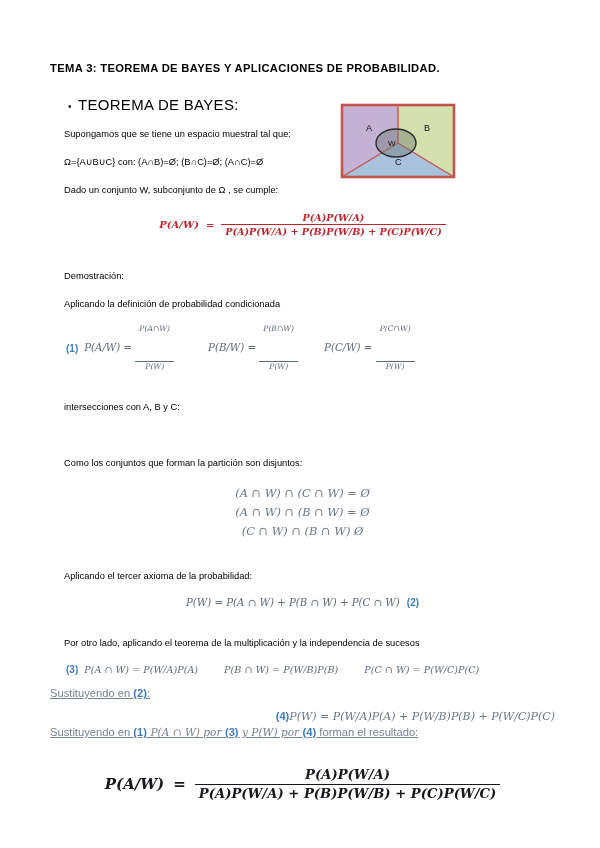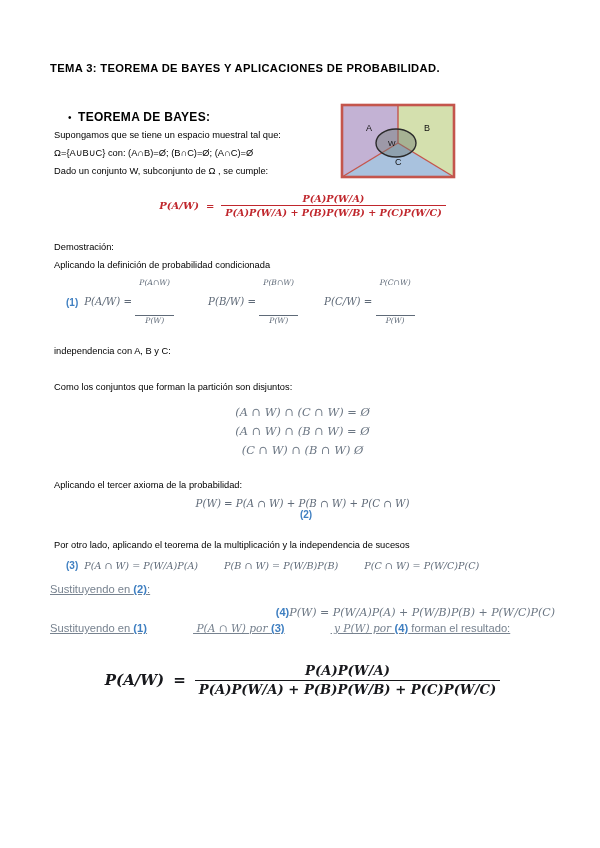--- a/index.html
+++ b/index.html
@@ -27,43 +27,43 @@
     left: 50px;
     top: 62px;
     width: 505px;
   }
 
   
   .doc-title {
     font-size: 11.2px;
     font-weight: bold;
     letter-spacing: 0.35px;
-    margin: 0 0 36px 0;
+    margin: 0 0 22px 0;
     white-space: nowrap;
   }
   .bullet-row {
     display: flex;
     align-items: baseline;
     margin: 0 0 4px 0;
     padding-left: 18px;
   }
   .bullet-dot {
     width: 10px;
     font-size: 10px;
     line-height: 1;
   }
   .bullet-label {
-    font-size: 12px;
-    font-weight: bold;
+    font-size: 15px;
+    font-weight: normal;
     letter-spacing: 0.3px;
   }
   .ptext {
     font-size: 9.3px;
     line-height: 14.2px;
-    margin: 4px;
+    margin: 14px;
     color: #000;
   }
   .ptext.justify {
     text-align: justify;
   }
   .spacer-10 { height: 10px; }
   .spacer-14 { height: 14px; }
   .spacer-18 { height: 18px; }
   .frac {
     display: inline-flex;
@@ -99,21 +99,21 @@
   
   .eq-row {
     display: flex;
     align-items: center;
     font-family: "DejaVu Serif", "Liberation Serif", serif;
     color: #5f6a78;
     font-size: 10.2px;
     font-style: italic;
   }
   .eq-row.indent-1 { padding-left: 16px; }
-  .eq-row.center { justify-content: center; flex-direction: column; }
+  .eq-row.center { justify-content: center; }
   .tag {
     color: #3f7fc1;
     font-style: normal;
     font-weight: bold;
     font-size: 10px;
     margin-right: 6px;
     font-family: "Liberation Sans", sans-serif;
   }
   .tag-after {
     color: #3f7fc1;
@@ -157,21 +157,20 @@
     text-decoration: underline;
   }
   .subst .blue {
     color: #3f7fc1;
     font-weight: bold;
   }
   .subst .mser {
     font-family: "DejaVu Serif", "Liberation Serif", serif;
     font-style: italic;
     font-size: 10.6px;
-    padding-left: 46px;
   }
   .subst-eq {
     text-align: right;
     font-family: "DejaVu Serif", "Liberation Serif", serif;
     color: #6b7683;
     font-style: italic;
     font-size: 11px;
     margin: 8px 0 1px 0;
   }
   .subst-eq .blue {
@@ -271,21 +270,21 @@
         <span>=</span>
         <span class="frac smallfrac">
           <span class="num">P(C∩W)</span>
           <span class="den">P(W)</span>
         </span>
       </span>
     </div>
 
     <div class="spacer-14"></div>
 
-    <p class="ptext">independencia con A, B y C:</p>
+    <p class="ptext">intersecciones con A, B y C:</p>
 
 
     <div class="spacer-14"></div>
 
     <p class="ptext">Como los conjuntos que forman la partición son disjuntos:</p>
 
     <div class="eq-list">
       <div class="row">(A ∩ W) ∩ (C ∩ W) = Ø</div>
       <div class="row">(A ∩ W) ∩ (B ∩ W) = Ø</div>
       <div class="row">(C ∩ W) ∩ (B ∩ W)    Ø</div>

